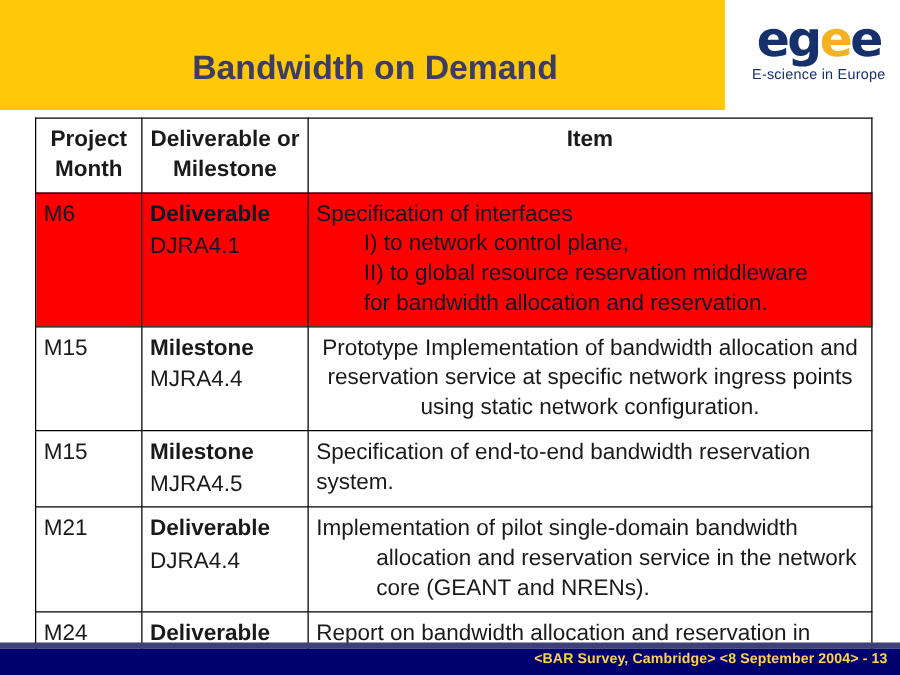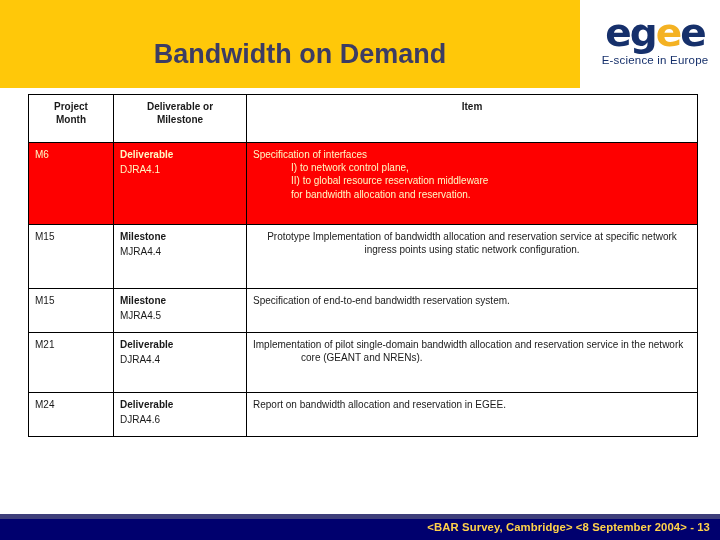--- a/index.html
+++ b/index.html
@@ -80,42 +80,42 @@
     width: 669px;
     border-collapse: collapse;
     table-layout: fixed;
     background: #ffffff;
   }
   .deliverables-table td,
   .deliverables-table th {
     border: 1.6px solid #000000;
     vertical-align: top;
     padding: 5px 6px 6px 6px;
-    font-size: 10px;
+    font-size: 18px;
     color: #1a1a1a;
     line-height: 1.32;
     background: #ffffff;
   }
   .col-month  { width: 85px; }
   .col-type   { width: 133px; }
   .col-item   { width: 451px; }
 
   thead th {
     text-align: center;
     font-weight: bold;
     font-size: 12.6px;
     padding-top: 9px;
     padding-bottom: 9px;
     vertical-align: middle;
     height: 36px;
   }
 
   .row-highlight td {
     background: #fe0000;
-    color: #fef9c3;
+    color: #0f172a;
     border-color: #000000;
   }
 
   .type-name {
     font-weight: bold;
     display: block;
   }
   .type-code {
     display: block;
     font-weight: normal;

